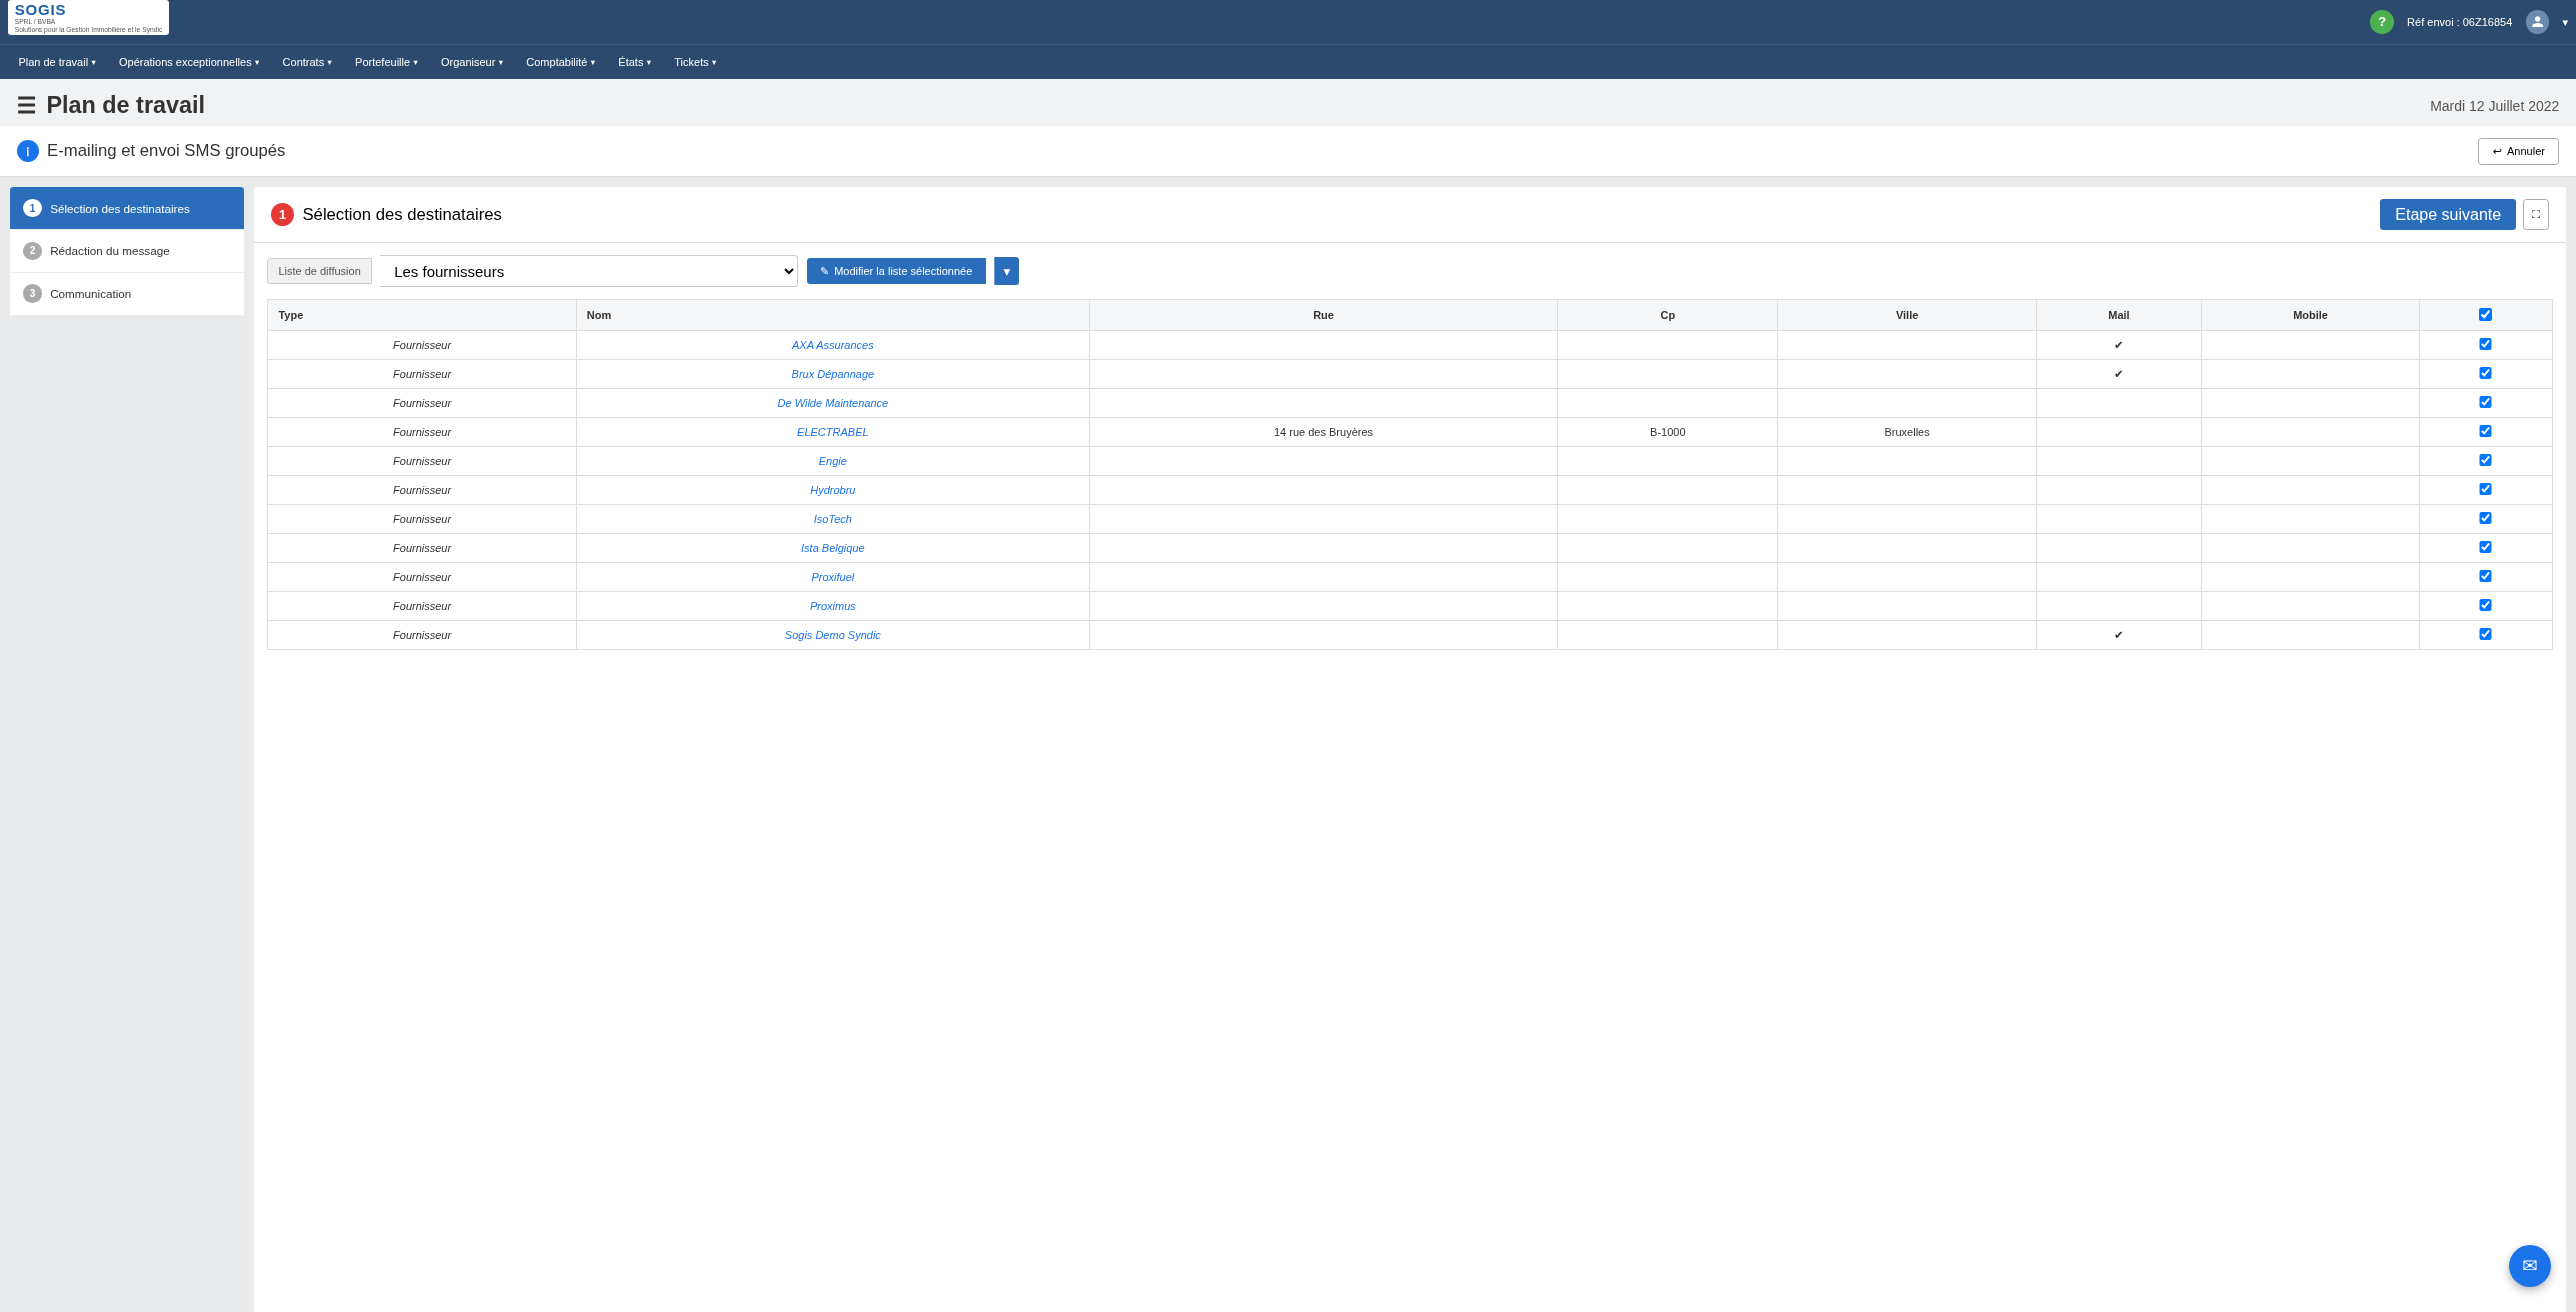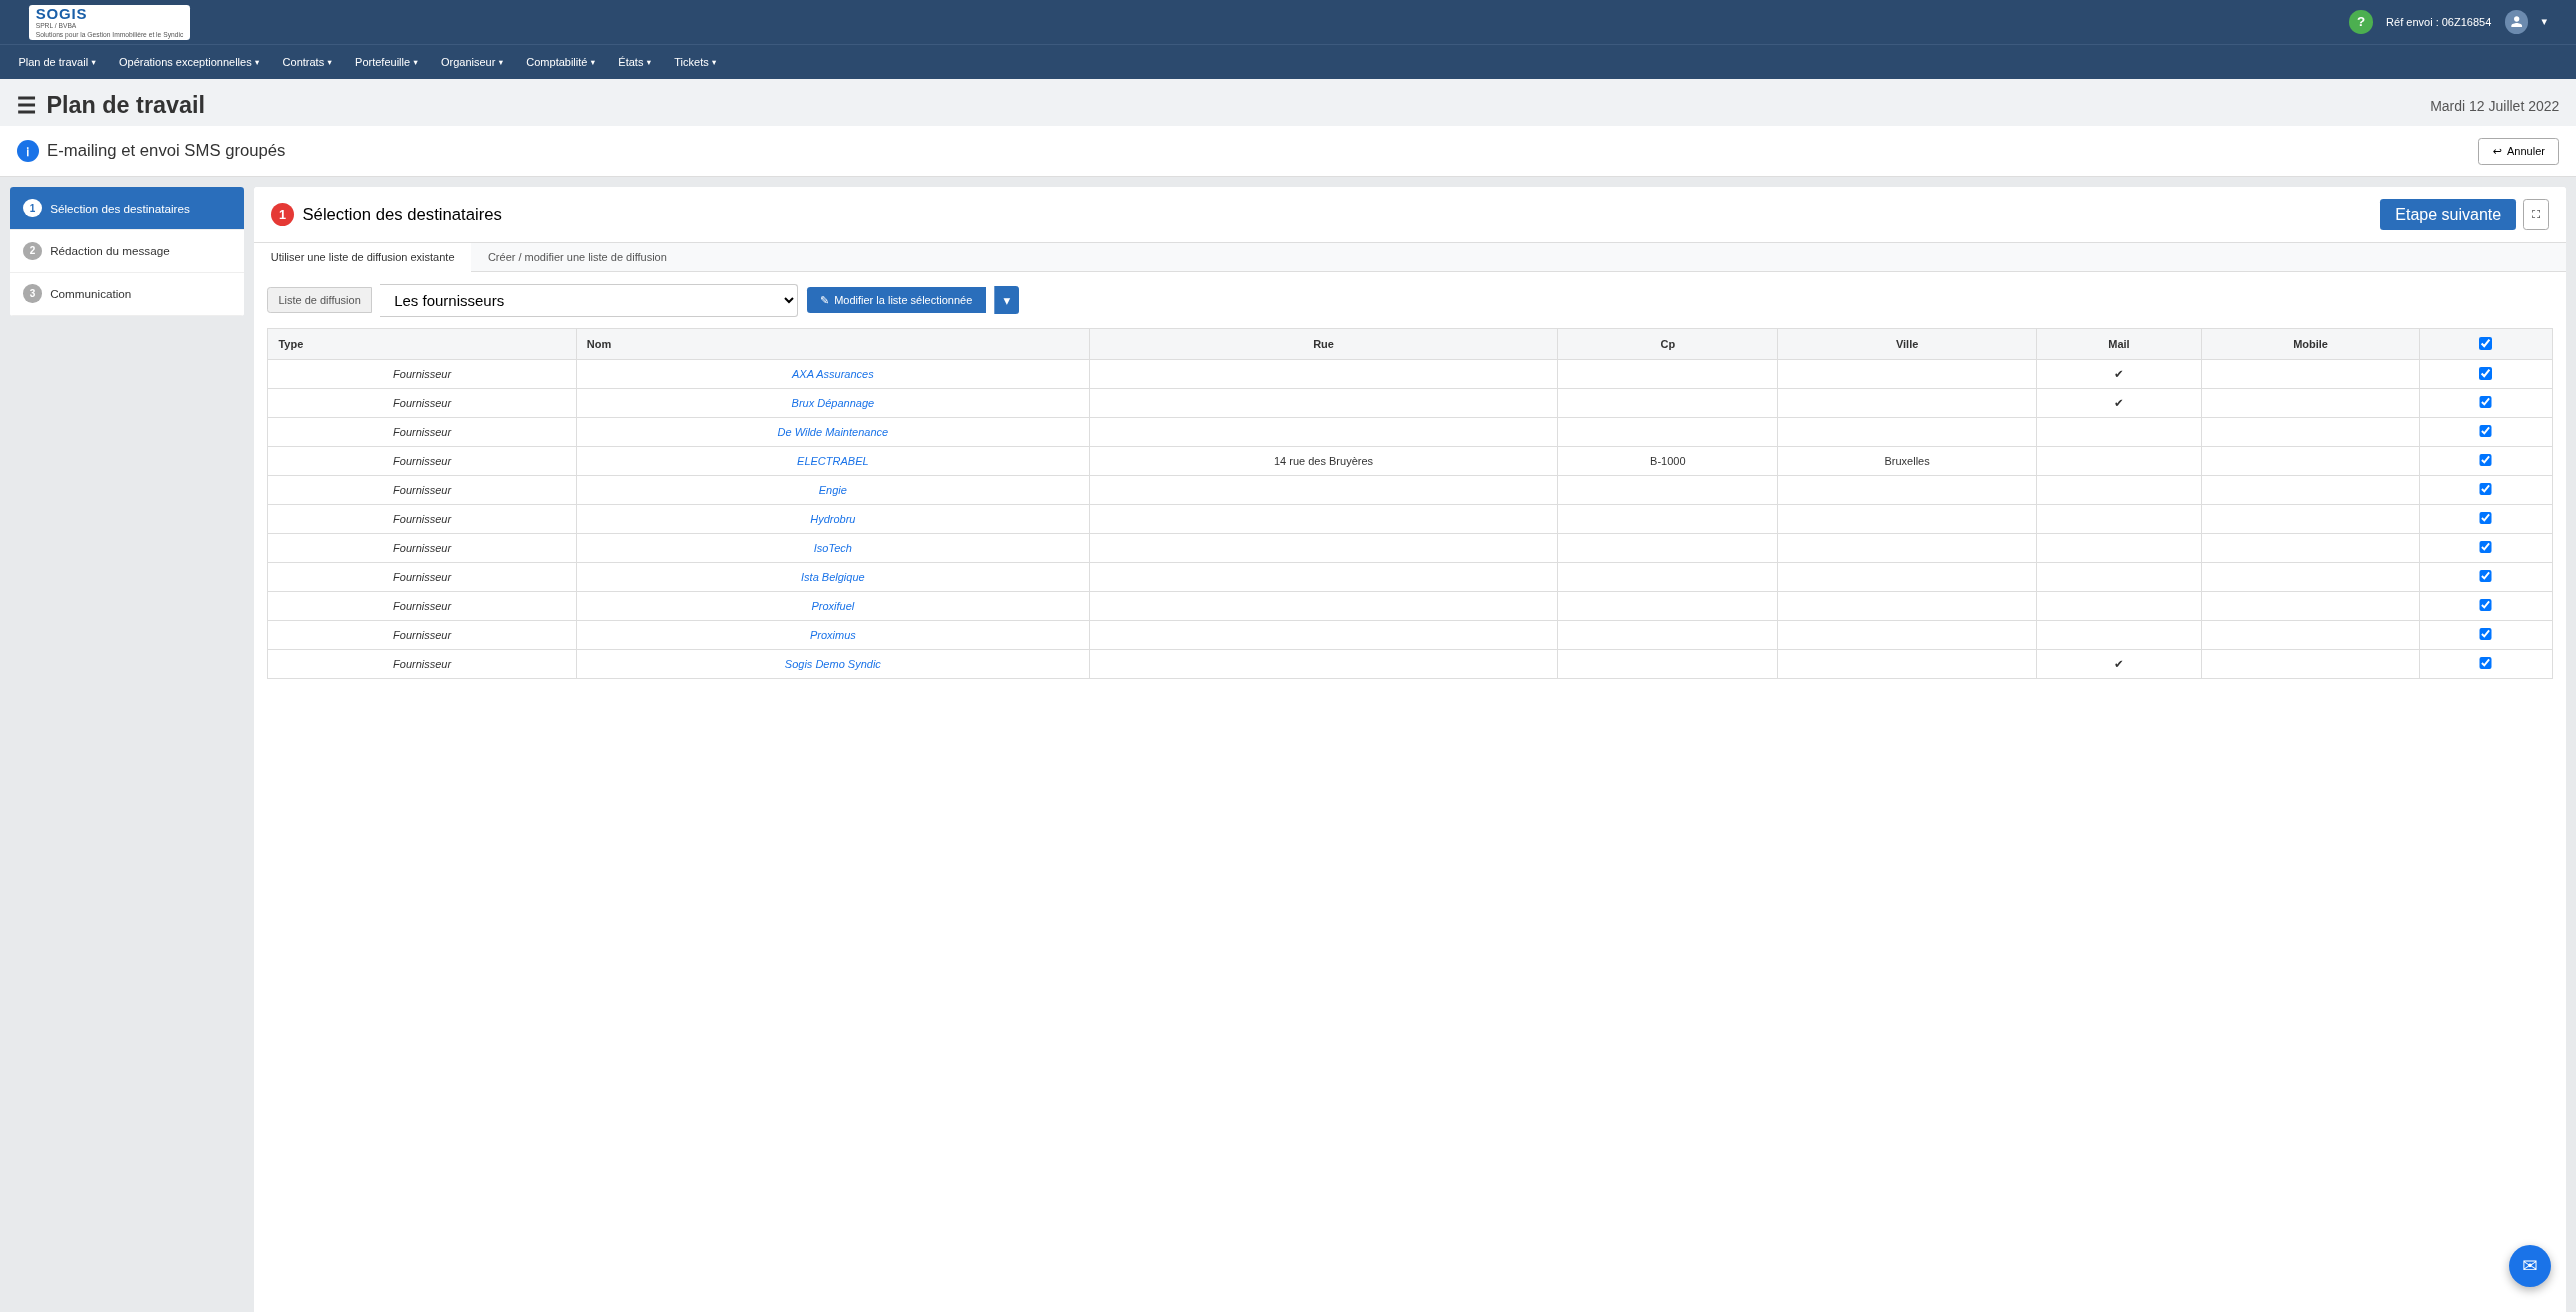--- a/index.html
+++ b/index.html
@@ -2,23 +2,22 @@
 <html style="font-size:13.4px"><head>
   <meta charset="utf-8">
   <style>
     * { box-sizing: border-box; margin: 0; padding: 0; font-family: Arial, sans-serif; }
     body { background: #e8eaec; font-size: 11px; }
 
     
     .top-bar {
       background: #2c4a6e;
       display: flex;
-      align-items: center;
       height: 44px;
-      padding: 0 29px;
+      padding: 0 8px;
       gap: 10px;
     }
     .logo-box {
       background: white;
       border-radius: 3.3px;
       padding: 3.3px 6.7px;
       display: flex;
       align-items: center;
       height: 35px;
       min-width: 134px;
@@ -465,24 +464,20 @@
       <div class="content-title">
         <div class="step-badge-red">1</div>
         <span>Sélection des destinataires</span>
       </div>
       <div class="content-actions">
         <button class="etape-btn">Etape suivante</button>
         <button class="expand-btn">⛶</button>
       </div>
     </div>
 
-    <div class="tabs">
-      <div class="tab active">Utiliser une liste de diffusion existante</div>
-      <div class="tab">Créer / modifier une liste de diffusion</div>
-    </div>
 
     <div class="filter-row">
       <span class="filter-label">Liste de diffusion</span>
       <select class="filter-select">
         <option>Les fournisseurs</option>
         <option>Tous les propriétaires</option>
         <option>Tous les locataires</option>
       </select>
       <button class="modifier-btn">
         <span>✎</span>

